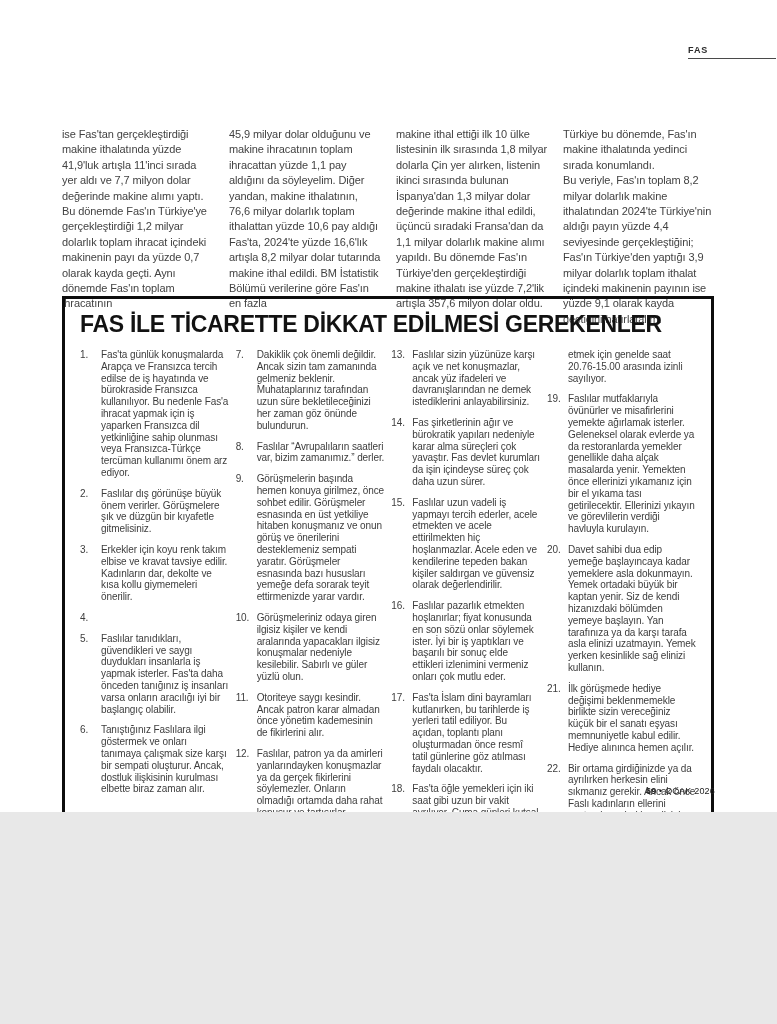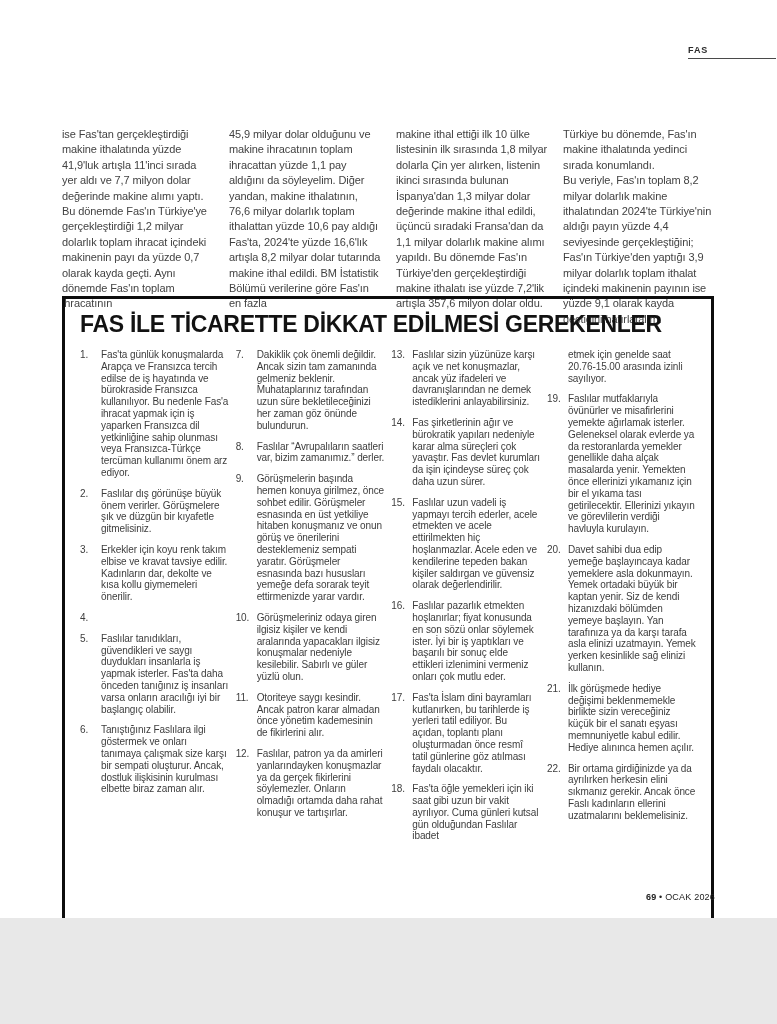--- a/index.html
+++ b/index.html
@@ -1,18 +1,18 @@
 <!DOCTYPE html>
 <html><head>
 <meta charset="utf-8">
 <style>
   html,body{margin:0;padding:0;background:#e8e8e8;}
   .page{
     position:relative;
-    width:777px;height:918px;
+    width:777px;height:812px;
     background:#ffffff;
     font-family:"Liberation Sans",sans-serif;
     color:#3c3c3c;
     overflow:hidden;
     margin:0 auto;
   }
   
   .running-header{
     position:absolute;left:688px;top:45px;width:88px;
     border-bottom:1px solid #4a4a4a;

